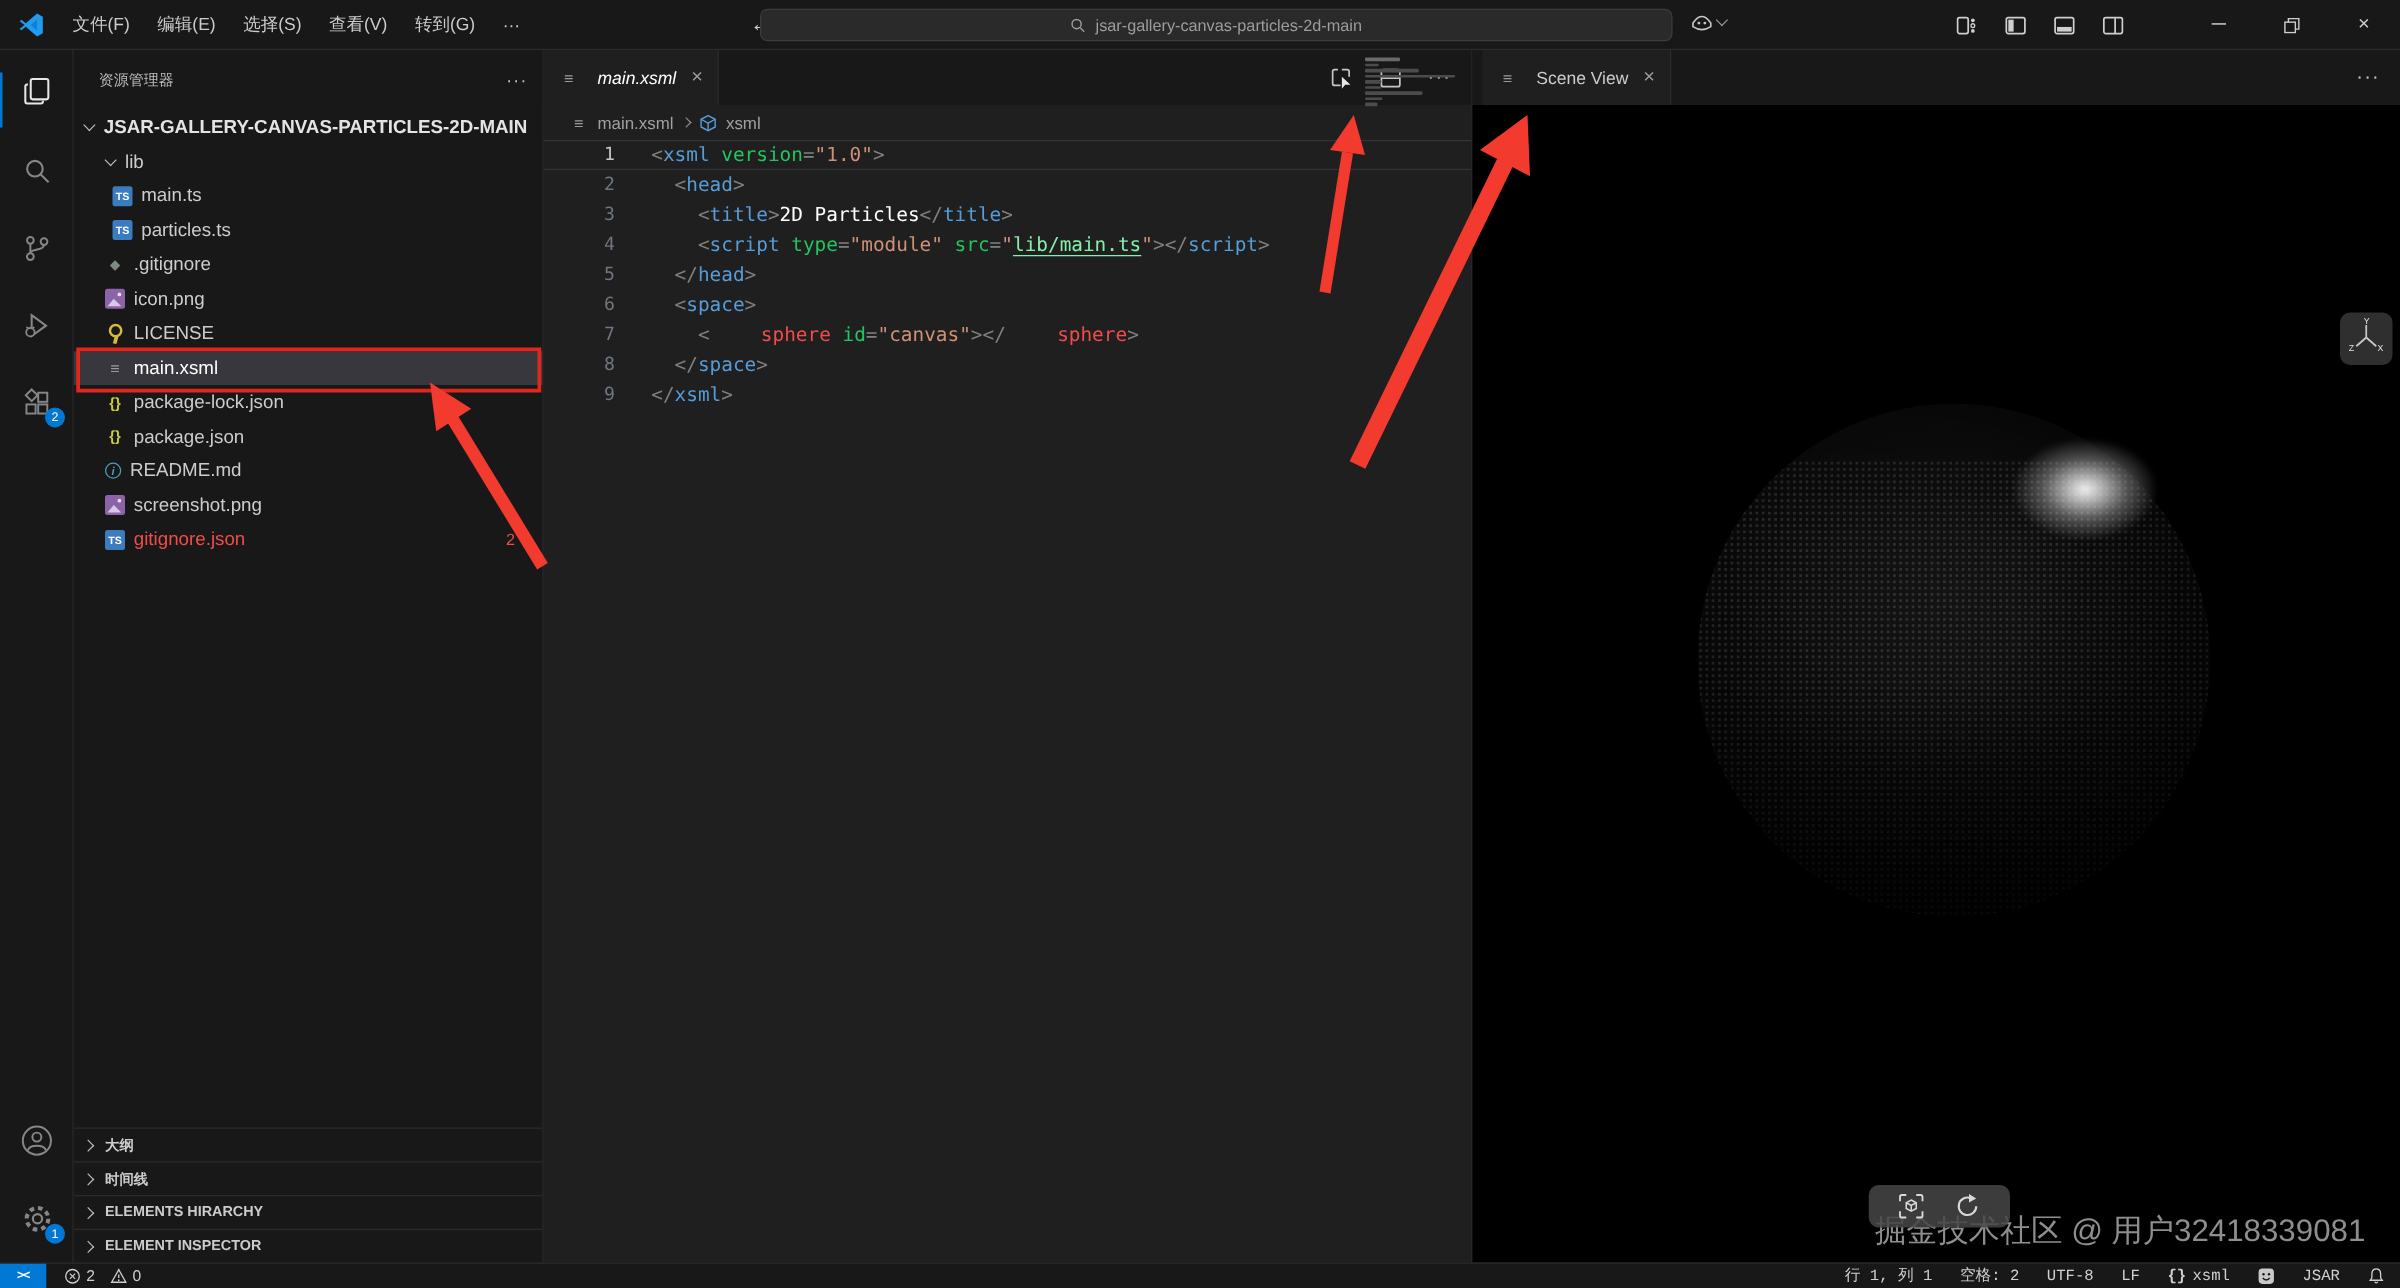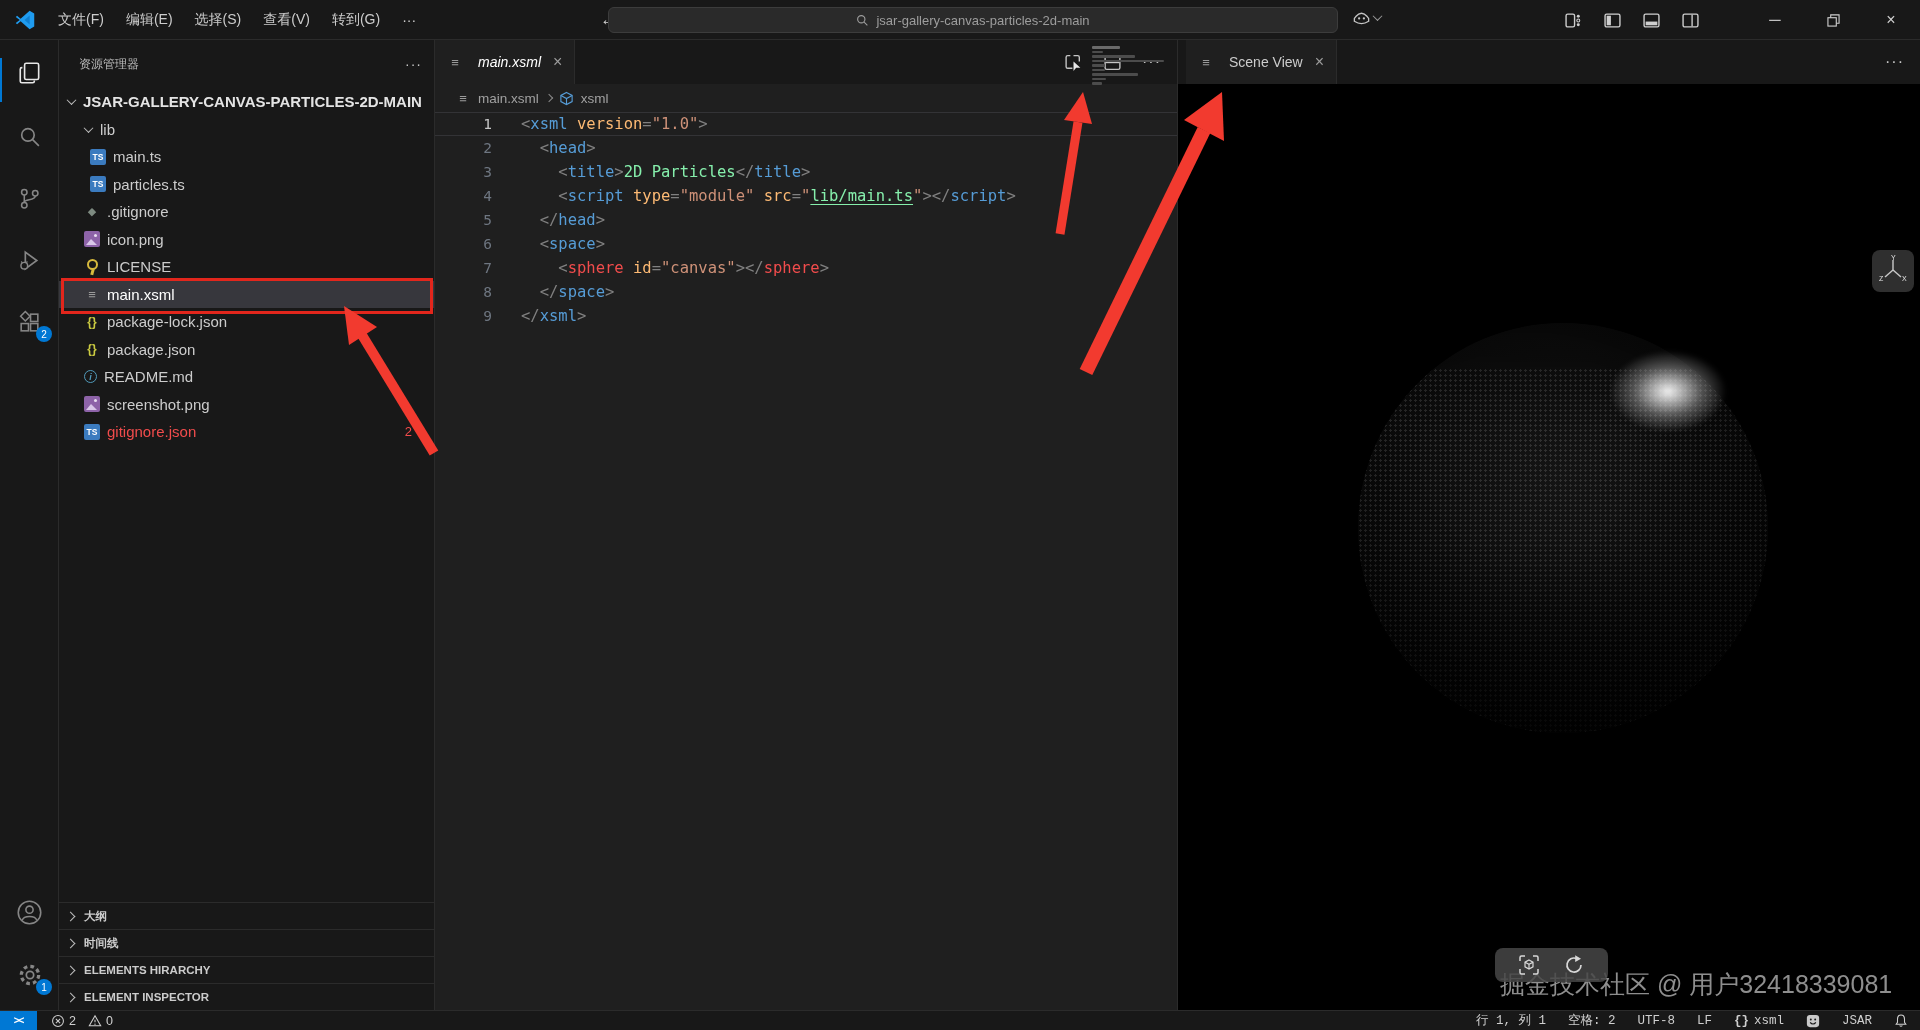--- a/index.html
+++ b/index.html
@@ -73,22 +73,22 @@
     padding-left:20px;gap:7px;font-size:13.5px;color:#a0a0a0;background:#1f1f1f;}
   .bc-sep{width:6px;height:6px;border-right:1.4px solid #8a8a8a;border-top:1.4px solid #8a8a8a;
     transform:rotate(45deg);display:inline-block;}
   .code{position:absolute;left:0;top:72px;right:0;bottom:0;font-family:"DejaVu Sans Mono","Liberation Mono",monospace;
     font-size:15.5px;}
   .line{height:24px;display:flex;align-items:center;white-space:pre;}
   .line.cur{box-shadow:inset 0 1px #333336, inset 0 -1px #333336;}
   .ln{width:57px;text-align:right;color:#6e7681;flex:none;font-size:14.5px;}
   .line.cur .ln{color:#c6c6c6;}
   .lc{padding-left:29px;}
-  .cp{color:#808080;}.ct{color:#569cd6;}.ca{color:#fdba74;}.cs{color:#ce9178;}
-  .cw{color:#86efac;margin-top:12px;}.cr{color:#f14c4c;}
+  .cp{color:#808080;}.ct{color:#569cd6;}.ca{color:#22c55e;}.cs{color:#ce9178;}
+  .cw{color:#ffffff;margin-top:12px;}.cr{color:#f14c4c;margin-left:41px;}
   .cu{color:#86efac;text-decoration:underline;text-underline-offset:3px;}
   .minimap{position:absolute;right:10px;top:6px;width:75px;}
   .mm-line{height:2.5px;margin-bottom:2px;border-radius:1px;}
   
   .scene-col{flex:1;position:relative;background:#181818;}
   .scene{position:absolute;left:0;top:44px;right:0;bottom:0;background:#000000;overflow:hidden;}
   .sphere{position:absolute;left:180px;top:239px;width:410px;height:410px;border-radius:50%;overflow:hidden;
     background:radial-gradient(circle at 48% 38%,#141414,#0a0a0a 55%,#030303 100%);}
   .sphere .dots{position:absolute;left:0;right:0;top:11%;bottom:0;
     background-image:radial-gradient(rgba(255,255,255,0.13) 1px,transparent 1.35px);background-size:5px 5px;}

